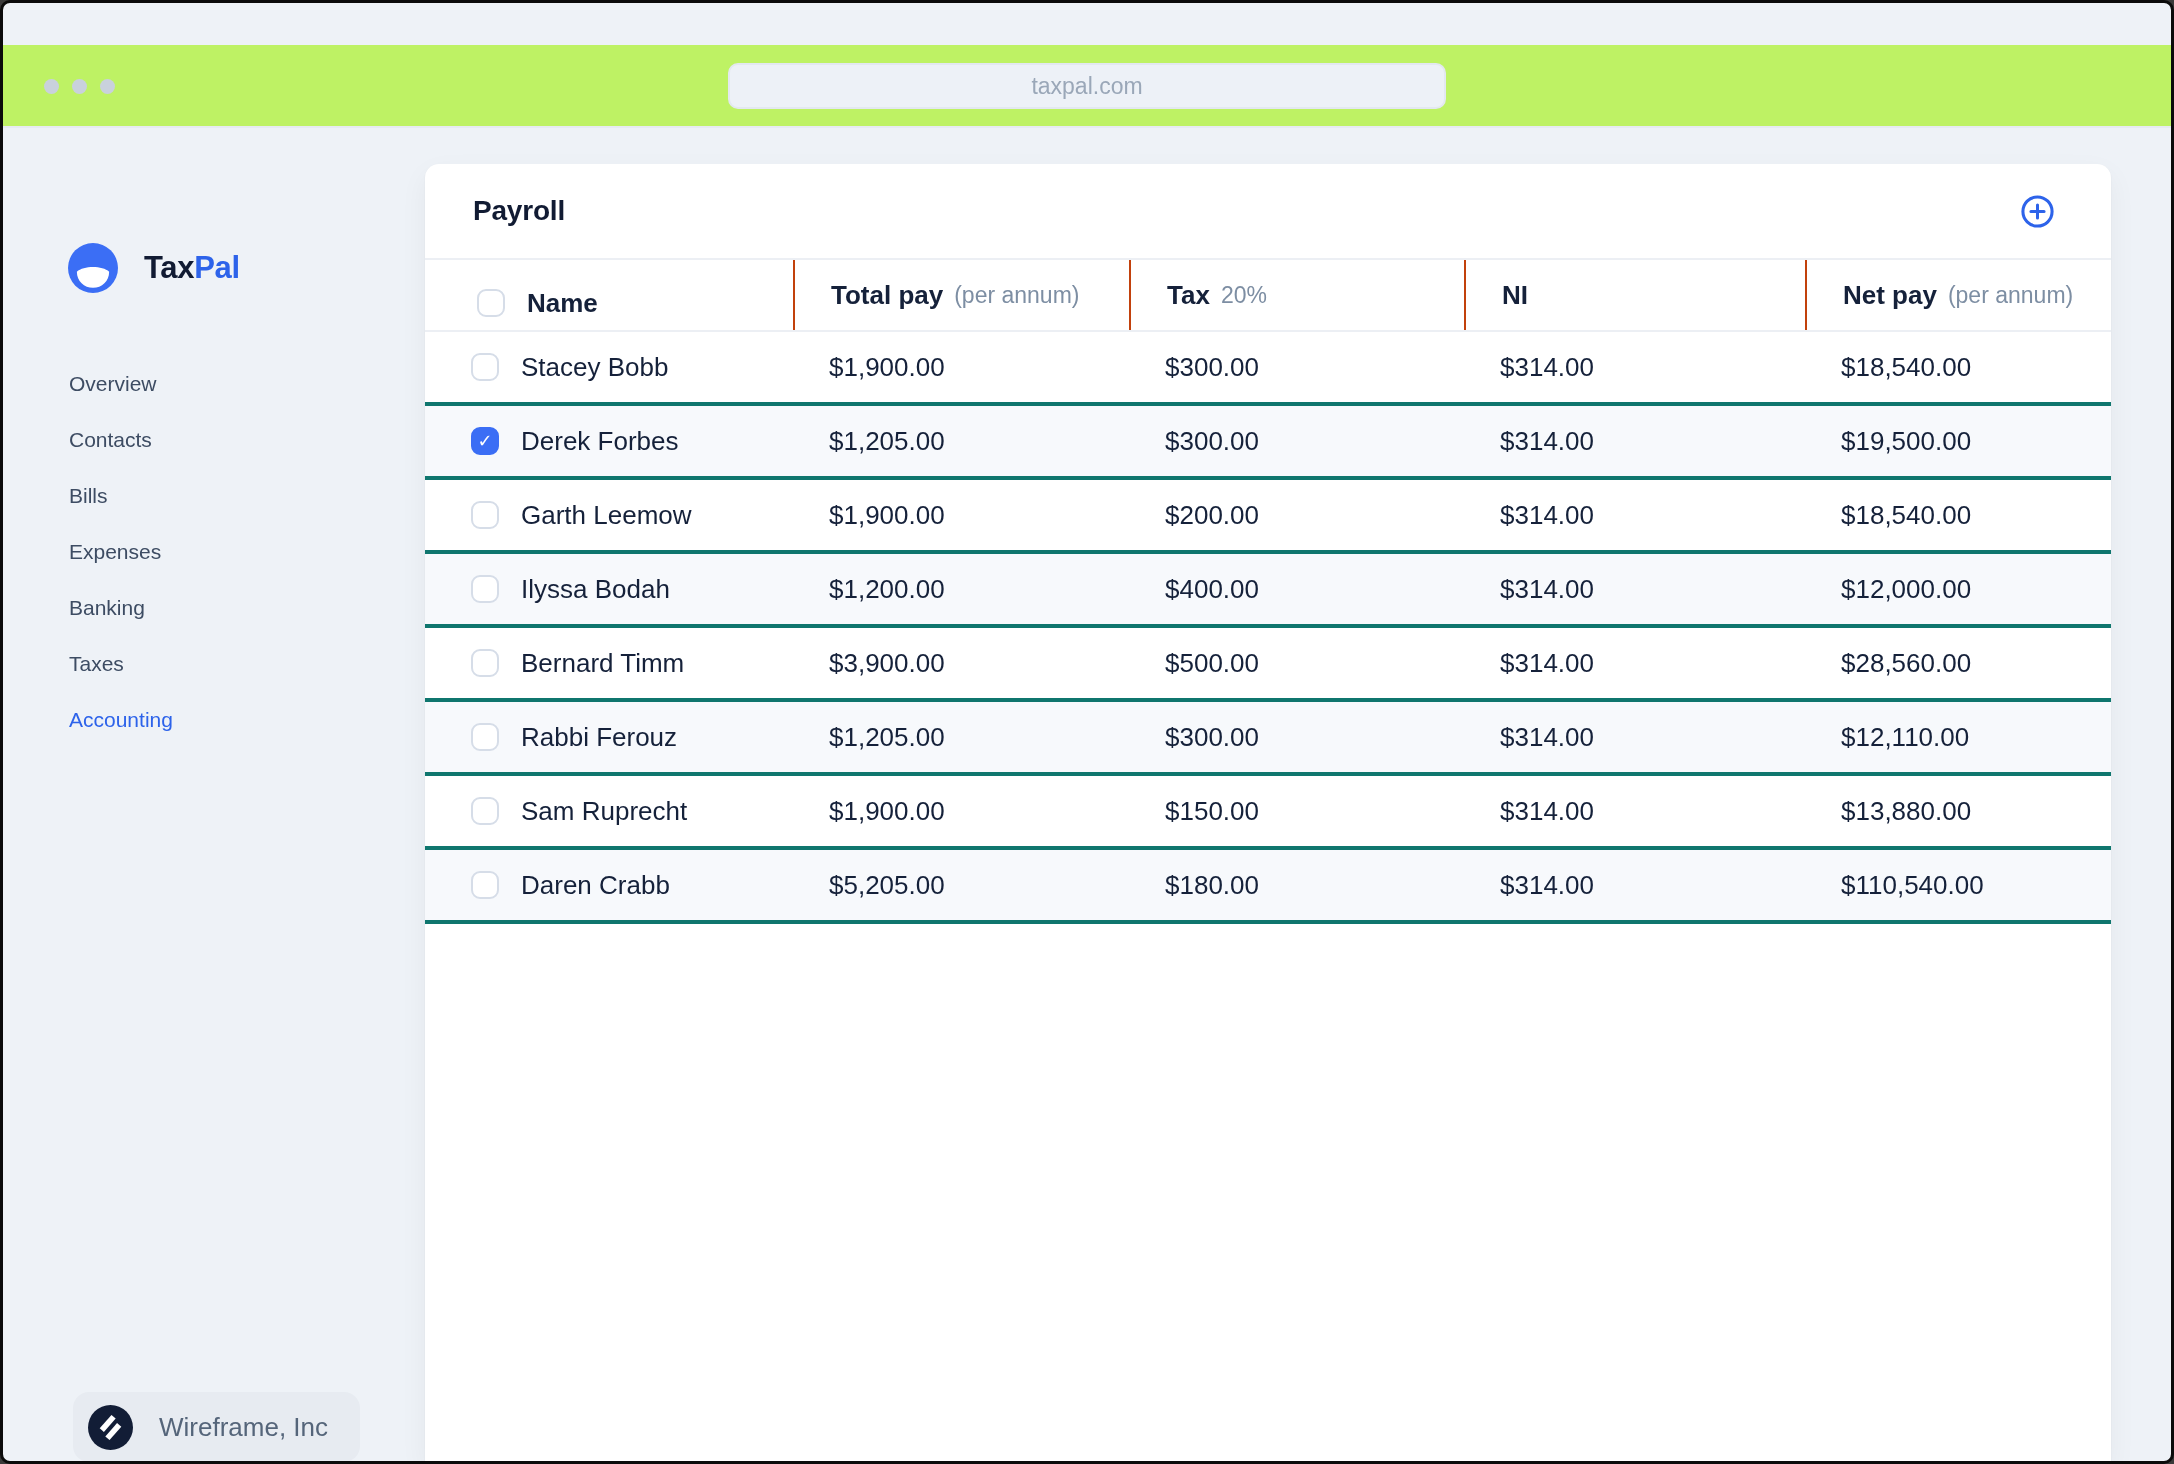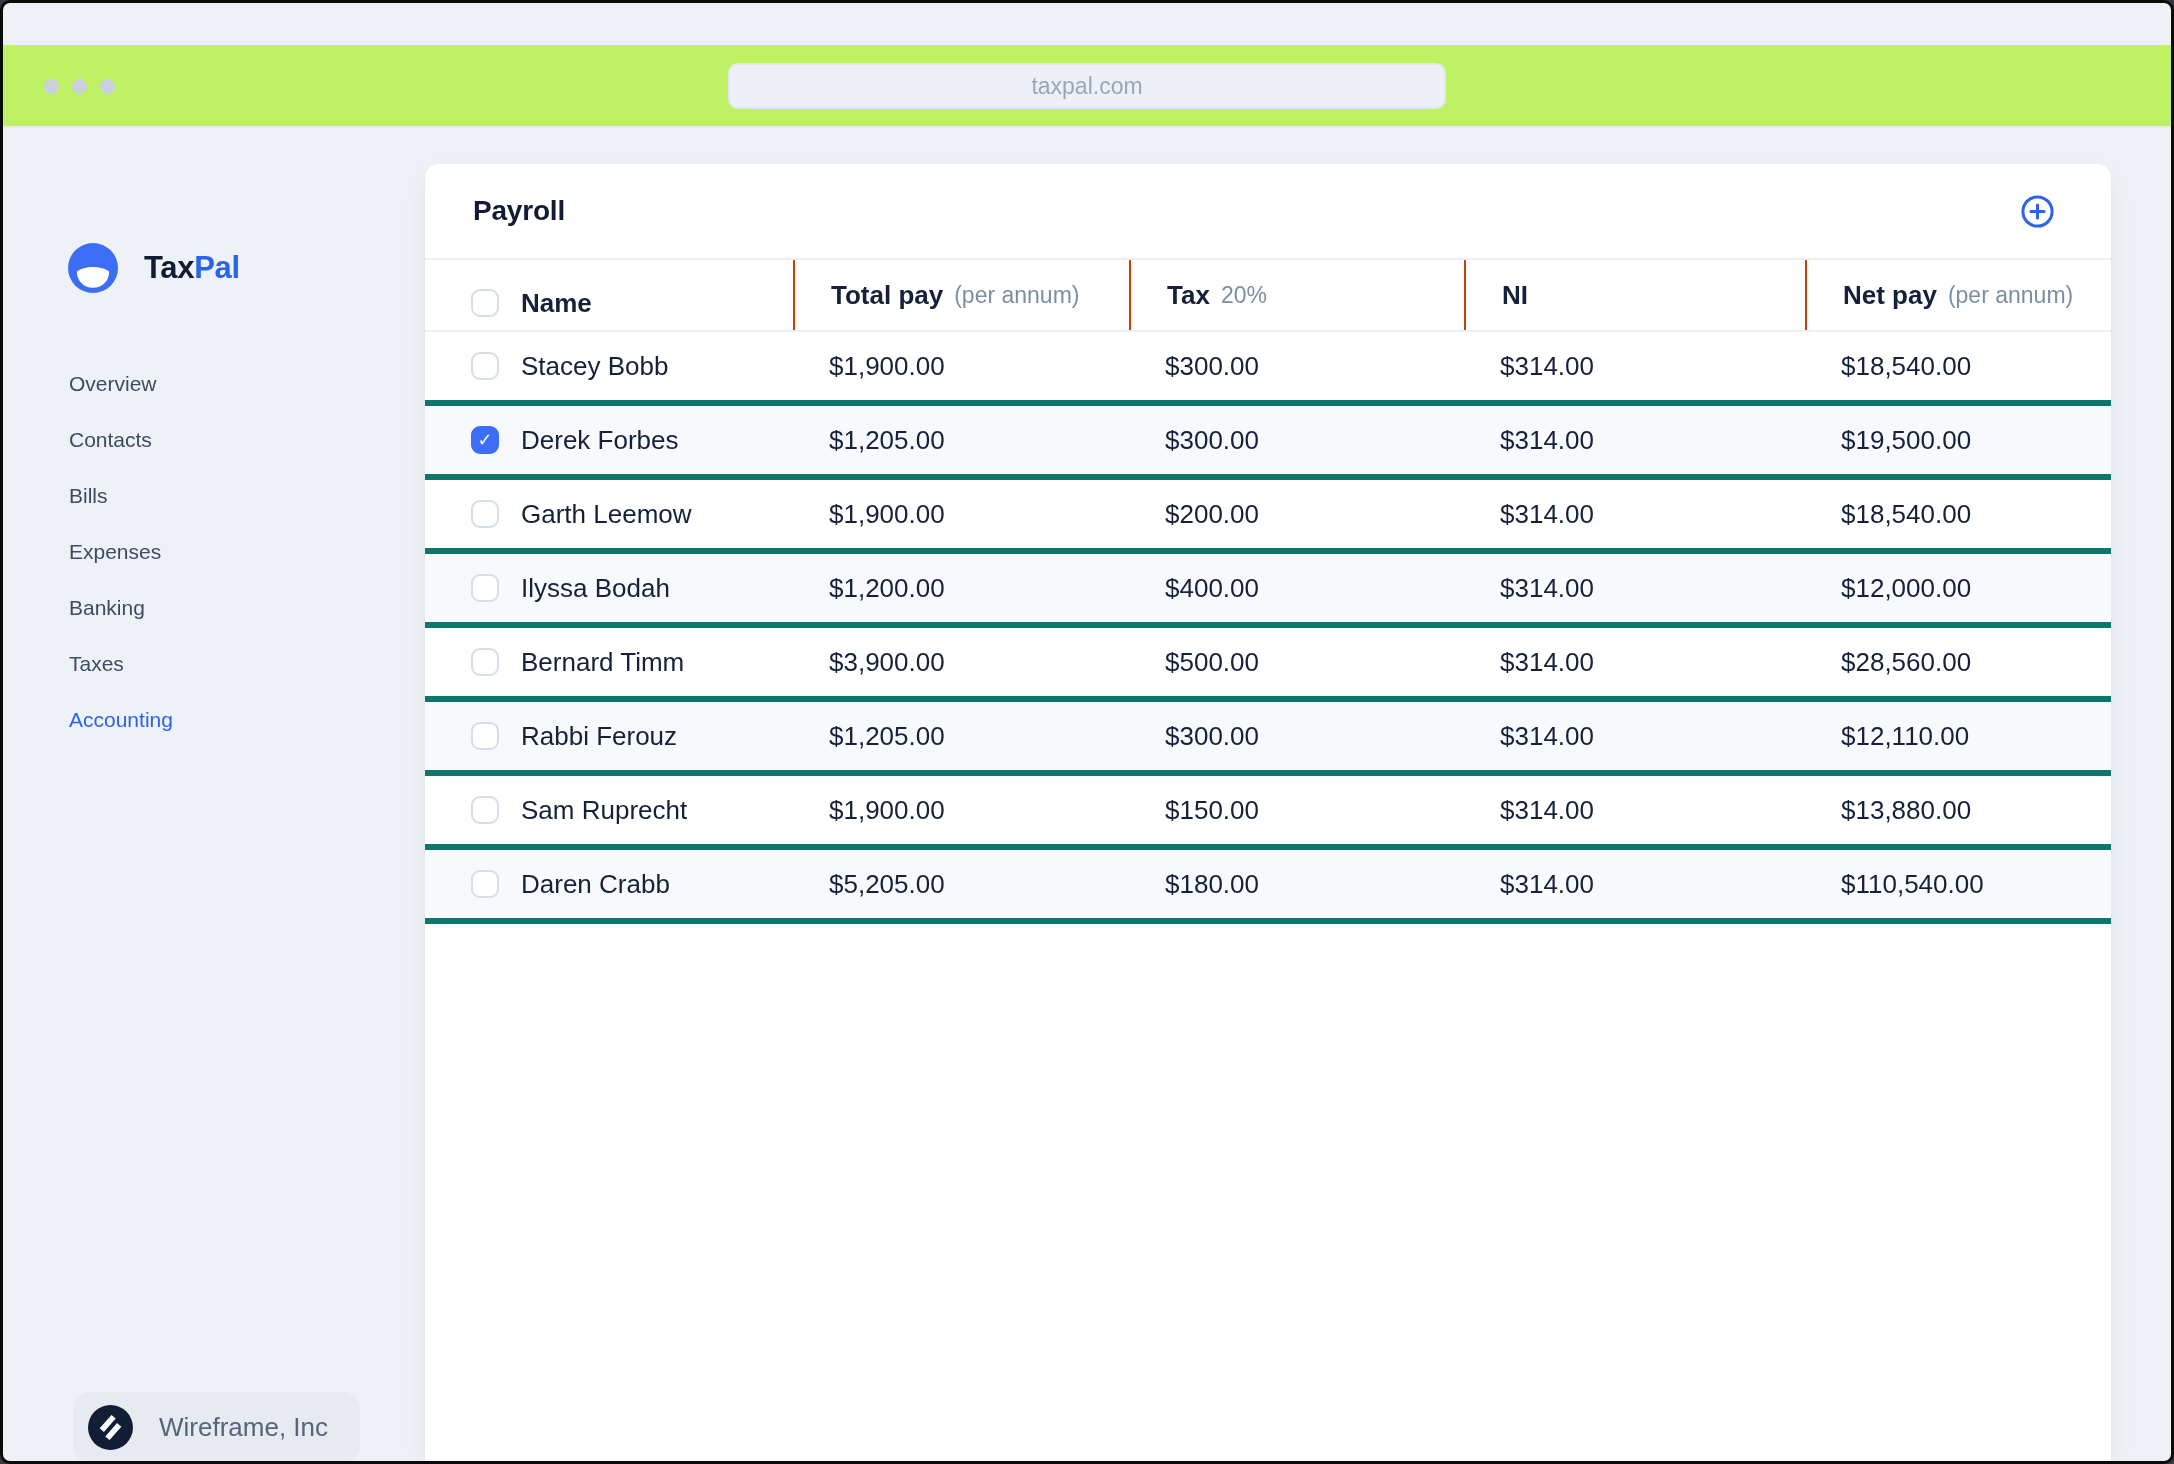--- a/index.html
+++ b/index.html
@@ -65,24 +65,24 @@
 
   .thead, .trow{
     display:grid; grid-template-columns:368px 336px 335px 341px 1fr;
     align-items:center;
   }
   .thead{ height:72px; border-bottom:2px solid #eceff4; }
   .th{ height:100%; display:flex; align-items:center; padding-left:36px; }
   .th + .th{ border-left:2px solid #c2410c; }
   .th-label{ font-size:26px; font-weight:700; color:#15213a; }
   .th-sub{ font-size:23px; font-weight:400; color:#7d8ea3; margin-left:11px; }
-  .th-name{ padding-left:0;margin-top:16px; }
+  .th-name{ padding-left:6px;margin-top:16px; }
   .th-name .th-label{ margin-left:22px; }
 
-  .trow{ height:74px; border-bottom:6px solid #0f766e; }
+  .trow{ height:74px; border-bottom:4px solid #0f766e; }
   .trow:nth-child(even){ background:#f7f9fc; }
   .cell{ font-size:26px; color:#15213a; padding-left:36px; }
   .cell-name{ padding-left:0; display:flex; align-items:center; }
   .cell-name .name-text{ margin-left:22px; }
 
   .checkbox{
     width:28px; height:28px; margin-left:46px; flex:none;
     border:2px solid #d6dde8; border-radius:9px; background:#ffffff; cursor:pointer;
     display:flex; align-items:center; justify-content:center;
   }

